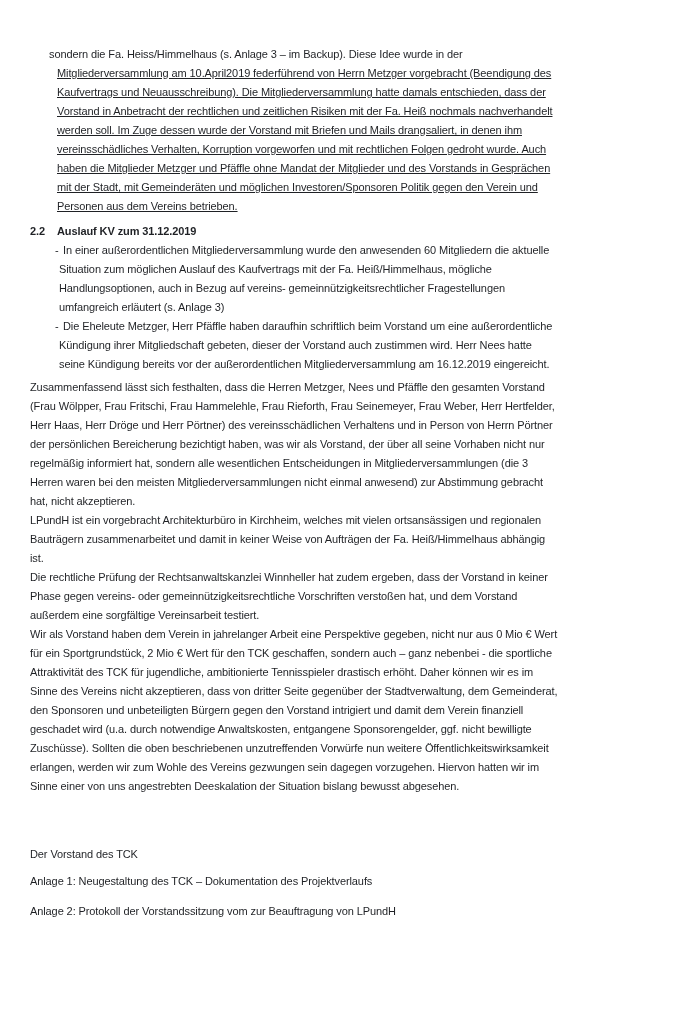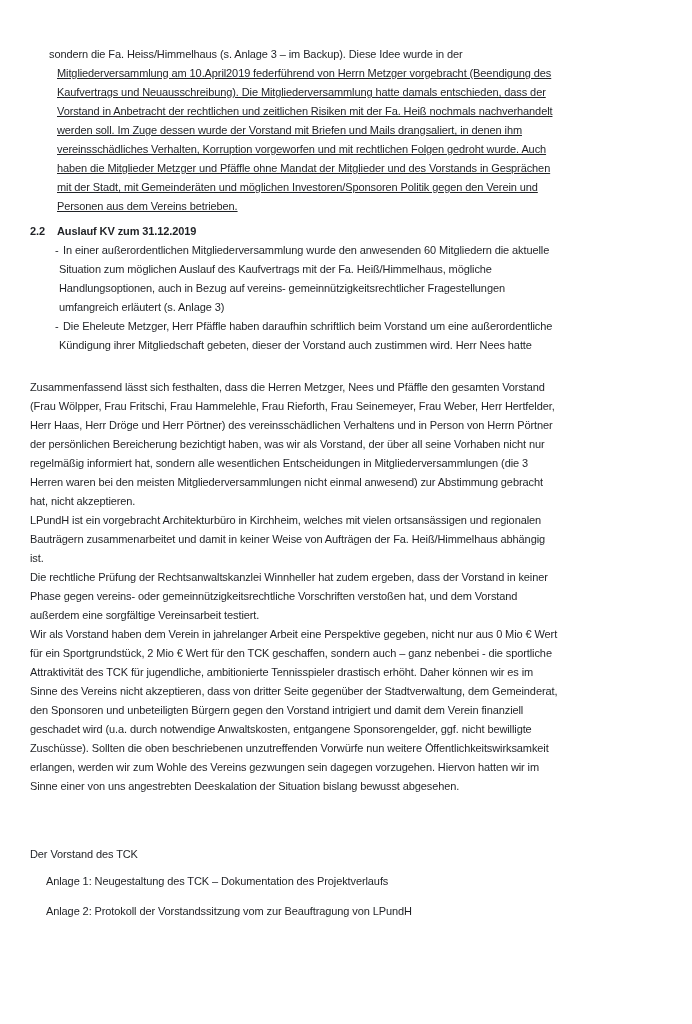--- a/index.html
+++ b/index.html
@@ -66,21 +66,21 @@
   .signature {
     position: absolute;
     top: 812px;
     left: 30px;
     margin-top: 33px;
   }
   
   .attachments {
     position: absolute;
     top: 872px;
-    left: 46px;
+    left: 30px;
   }
   .attachments .line {
     margin-bottom: 11px;
   }
 </style>
 </head>
 <body>
 
 <div class="page">
 
@@ -113,20 +113,21 @@
           <div class="line b-cont">Handlungsoptionen, auch in Bezug auf vereins- gemeinnützigkeitsrechtlicher Fragestellungen</div>
           <div class="line b-cont">umfangreich erläutert (s. Anlage 3)</div>
         </div>
     </div>
     <div>
       <div class="line b-first">
         <span class="marker">-</span><span>Die Eheleute Metzger, Herr Pfäffle haben daraufhin schriftlich beim Vorstand um eine außerordentliche</span>
       </div>
       <div>
           <div class="line b-cont">Kündigung ihrer Mitgliedschaft gebeten, dieser der Vorstand auch zustimmen wird. Herr Nees hatte</div>
+          <div class="line b-cont">seine Kündigung bereits vor der außerordentlichen Mitgliederversammlung am 16.12.2019 eingereicht.</div>
         </div>
     </div>
   </div>
 
   <div class="summary">
       <div class="line">Zusammenfassend lässt sich festhalten, dass die Herren Metzger, Nees und Pfäffle den gesamten Vorstand</div>
       <div class="line">(Frau Wölpper, Frau Fritschi, Frau Hammelehle, Frau Rieforth, Frau Seinemeyer, Frau Weber, Herr Hertfelder,</div>
       <div class="line">Herr Haas, Herr Dröge und Herr Pörtner) des vereinsschädlichen Verhaltens und in Person von Herrn Pörtner</div>
       <div class="line">der persönlichen Bereicherung bezichtigt haben, was wir als Vorstand, der über all seine Vorhaben nicht nur</div>
       <div class="line">regelmäßig informiert hat, sondern alle wesentlichen Entscheidungen in Mitgliederversammlungen (die 3</div>

